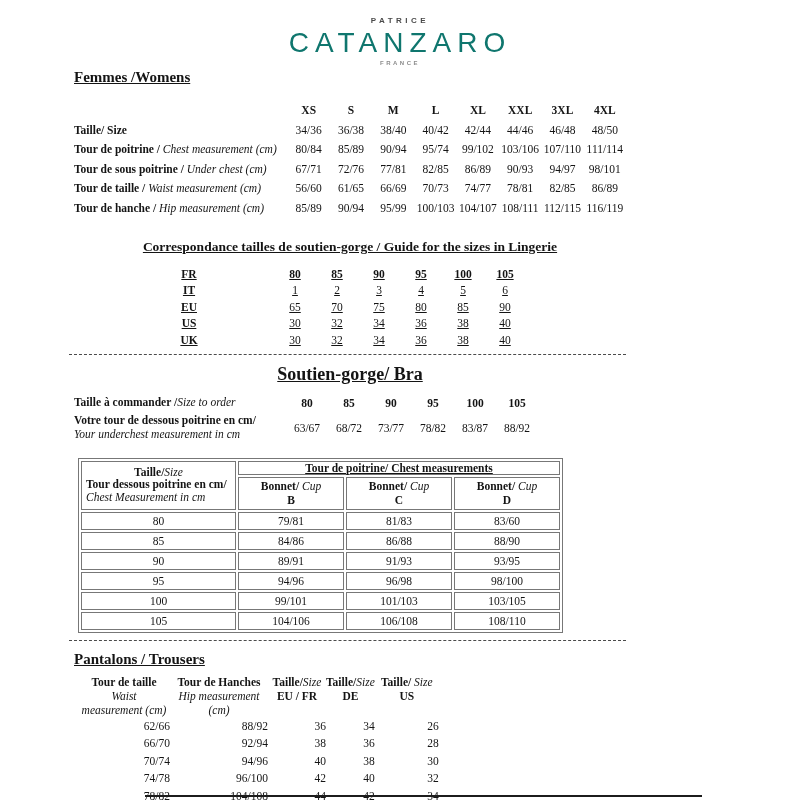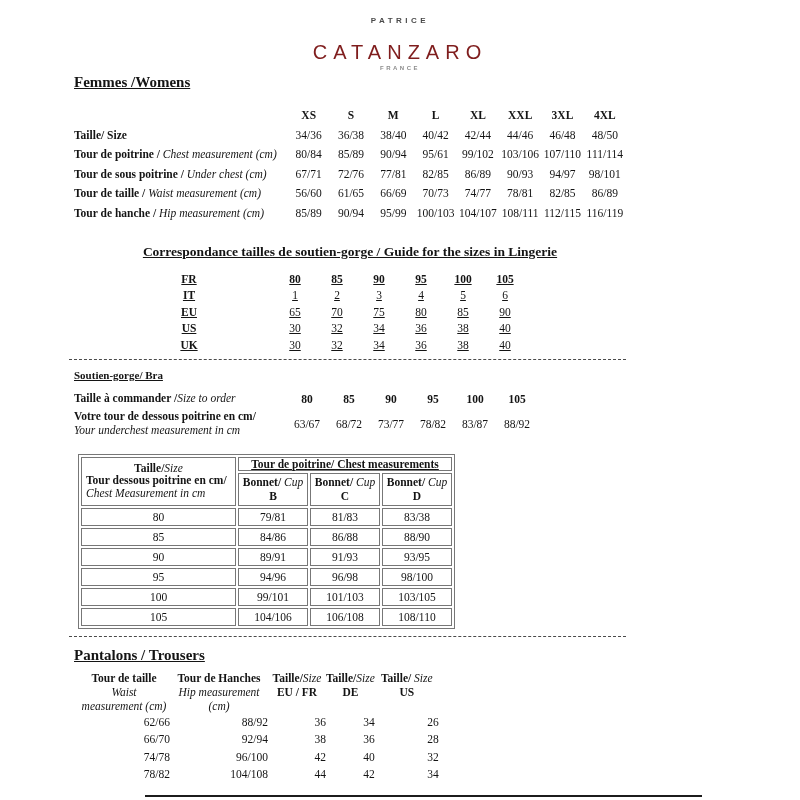--- a/index.html
+++ b/index.html
@@ -2,29 +2,29 @@
 <html><head>
 <meta charset="utf-8">
 <style>
   html,body{margin:0;padding:0;background:#ffffff;}
   body{width:800px;height:800px;font-family:"Liberation Serif",serif;color:#141414;}
   .page{position:relative;width:800px;height:800px;overflow:hidden;background:#fff;}
 
   
   .logo{text-align:center;padding-top:17px;font-family:"Liberation Sans",sans-serif;line-height:1;}
   .logo-top{font-size:8px;letter-spacing:3.5px;color:#4a4a4a;font-weight:bold;}
-  .logo-name{font-size:20px;letter-spacing:6px;color:#7f1d1d;margin-top:17px;font-weight:400;}
+  .logo-name{font-size:28px;letter-spacing:6px;color:#0f766e;margin-top:4px;font-weight:400;}
   .logo-sub{font-size:6px;letter-spacing:2.5px;color:#8c8c8c;margin-top:3px;font-weight:bold;}
 
   
   .content{margin-left:74px;width:552px;}
   .sec-title{font-size:15px;font-weight:bold;text-decoration:underline;margin:0;}
   .t-femmes{margin-top:3px;}
   .t-lingerie{font-size:13.5px;margin-top:21px;text-align:center;}
-  .t-bra{font-size:11px;margin-top:9px;}
+  .t-bra{font-size:18px;margin-top:9px;text-align:center;}
   .t-trousers{margin-top:10px;}
 
   table{border-collapse:collapse;font-size:11.5px;color:#141414;}
   td,th{padding:0;font-weight:normal;}
 
   
   .womens{margin-top:13px;width:552px;table-layout:fixed;}
   .womens th.lbl,.womens td.lbl{width:212px;text-align:left;}
   .womens th.size,.womens td.val{width:42px;text-align:center;}
   .womens tr{height:19.5px;}
@@ -52,21 +52,21 @@
   b.fr{font-weight:bold;font-style:normal;}
   i.en{font-weight:normal;font-style:italic;}
 
   
   .cup-table{margin-top:15px;margin-left:4px;border-collapse:separate;border-spacing:2px;border:1px solid #777;background:#fff;}
   .cup-table th,.cup-table td{border:1px solid #777;text-align:center;vertical-align:middle;}
   .cup-table .corner{width:145px;padding:1px 4px;}
   .cup-table .corner .l1{text-align:center;}
   .cup-table .corner .l2,.cup-table .corner .l3{text-align:left;line-height:1.15;}
   .cup-table .group span{font-weight:bold;text-decoration:underline;}
-  .cup-table .cuphead{width:64px;line-height:1.25;padding:1px 2px;}
+  .cup-table .cuphead{width:64px;line-height:1.25;padding:1px 20px;}
   .cup-table tbody tr{height:18px;}
   .cup-table tbody td{font-size:11.5px;}
 
   
   .trousers{margin-top:7px;margin-left:4px;table-layout:fixed;}
   .trousers th{text-align:center;vertical-align:top;line-height:1.22;}
   .trousers td{text-align:right;}
   .trousers .c1{width:92px;}
   .trousers .c2{width:98px;}
   .trousers .c3{width:58px;}
@@ -114,21 +114,21 @@
             <td class="val">42/44</td>
             <td class="val">44/46</td>
             <td class="val">46/48</td>
             <td class="val">48/50</td>
           </tr>
           <tr>
             <td class="lbl"><b class="fr">Tour de poitrine / </b><i class="en">Chest measurement (cm)</i></td>
             <td class="val">80/84</td>
             <td class="val">85/89</td>
             <td class="val">90/94</td>
-            <td class="val">95/61</td>
+            <td class="val">95/74</td>
             <td class="val">99/102</td>
             <td class="val">103/106</td>
             <td class="val">107/110</td>
             <td class="val">111/114</td>
           </tr>
           <tr>
             <td class="lbl"><b class="fr">Tour de sous poitrine / </b><i class="en">Under chest (cm)</i></td>
             <td class="val">67/71</td>
             <td class="val">72/76</td>
             <td class="val">77/81</td>
@@ -254,21 +254,21 @@
             <th class="cuphead"><b class="fr">Bonnet/</b><i class="en"> Cup</i><br><b class="fr">B</b></th>
             <th class="cuphead"><b class="fr">Bonnet/</b><i class="en"> Cup</i><br><b class="fr">C</b></th>
             <th class="cuphead"><b class="fr">Bonnet/</b><i class="en"> Cup</i><br><b class="fr">D</b></th>
           </tr>
       </thead>
       <tbody>
           <tr>
             <td>80</td>
             <td>79/81</td>
             <td>81/83</td>
-            <td>83/38</td>
+            <td>83/60</td>
           </tr>
           <tr>
             <td>85</td>
             <td>84/86</td>
             <td>86/88</td>
             <td>88/90</td>
           </tr>
           <tr>
             <td>90</td>
             <td>89/91</td>
@@ -318,20 +318,27 @@
             <td class="c5">26</td>
           </tr>
           <tr>
             <td class="c1">66/70</td>
             <td class="c2">92/94</td>
             <td class="c3">38</td>
             <td class="c4">36</td>
             <td class="c5">28</td>
           </tr>
           <tr>
+            <td class="c1">70/74</td>
+            <td class="c2">94/96</td>
+            <td class="c3">40</td>
+            <td class="c4">38</td>
+            <td class="c5">30</td>
+          </tr>
+          <tr>
             <td class="c1">74/78</td>
             <td class="c2">96/100</td>
             <td class="c3">42</td>
             <td class="c4">40</td>
             <td class="c5">32</td>
           </tr>
           <tr>
             <td class="c1">78/82</td>
             <td class="c2">104/108</td>
             <td class="c3">44</td>

